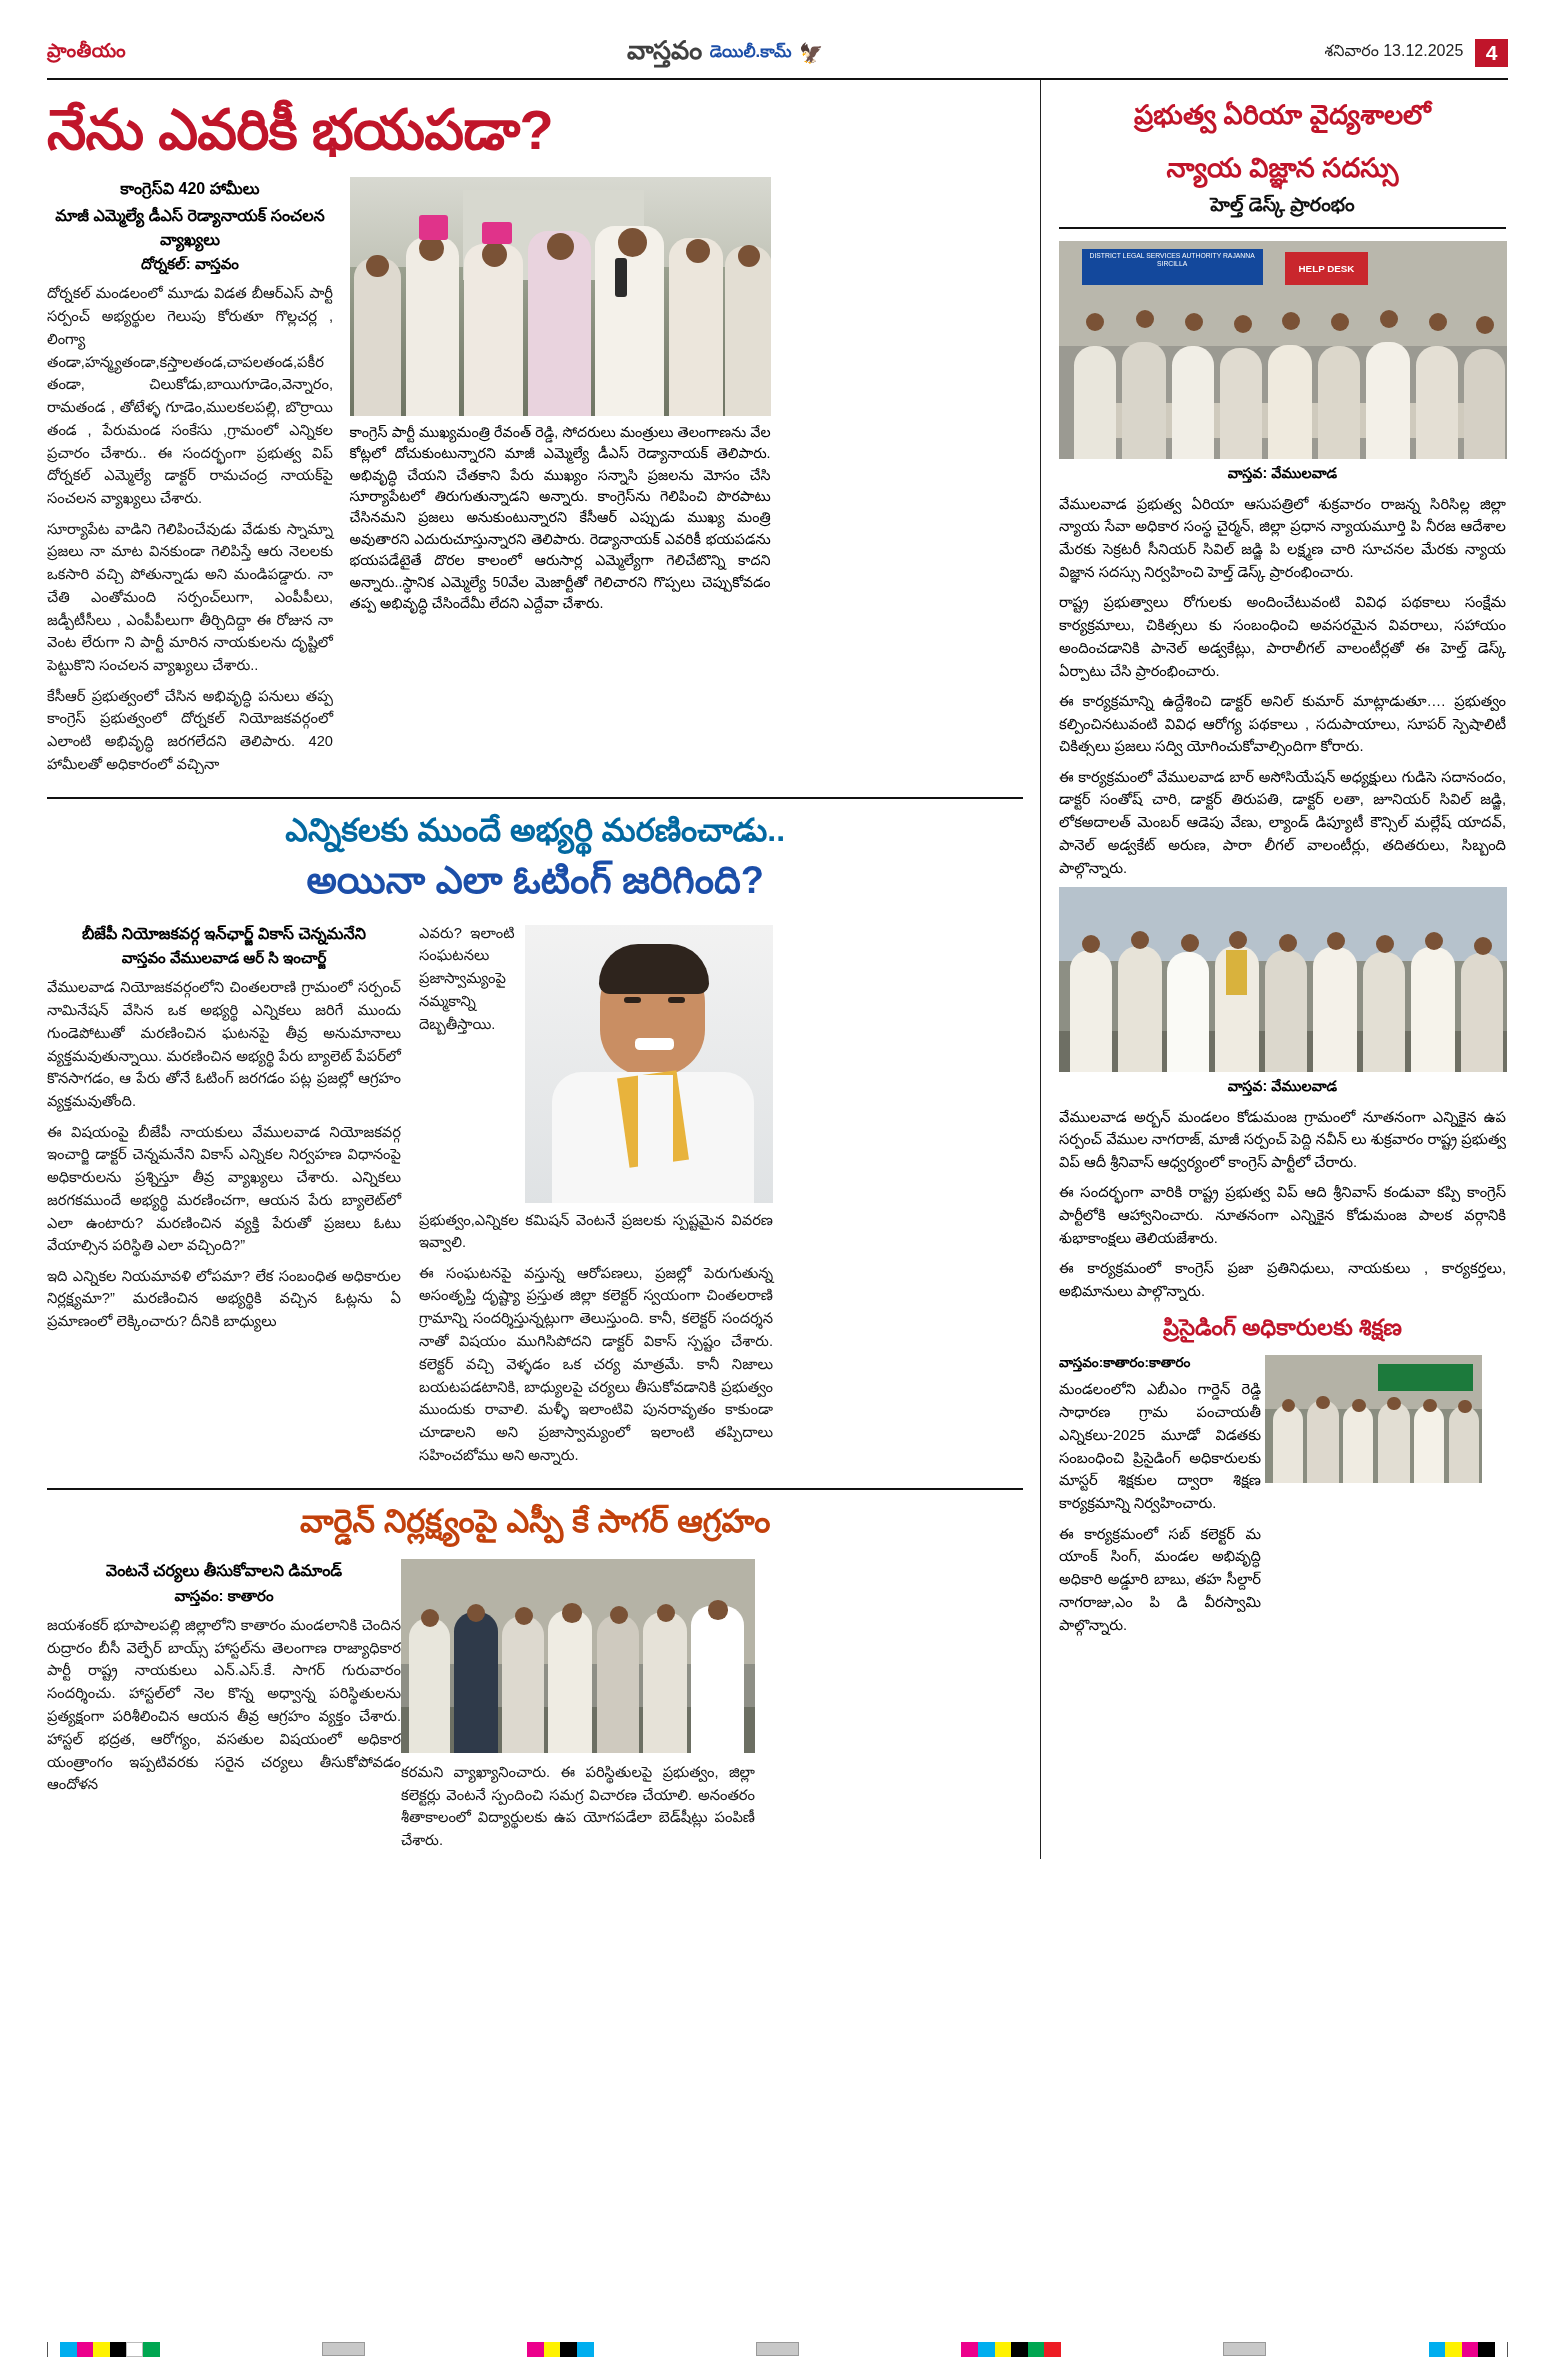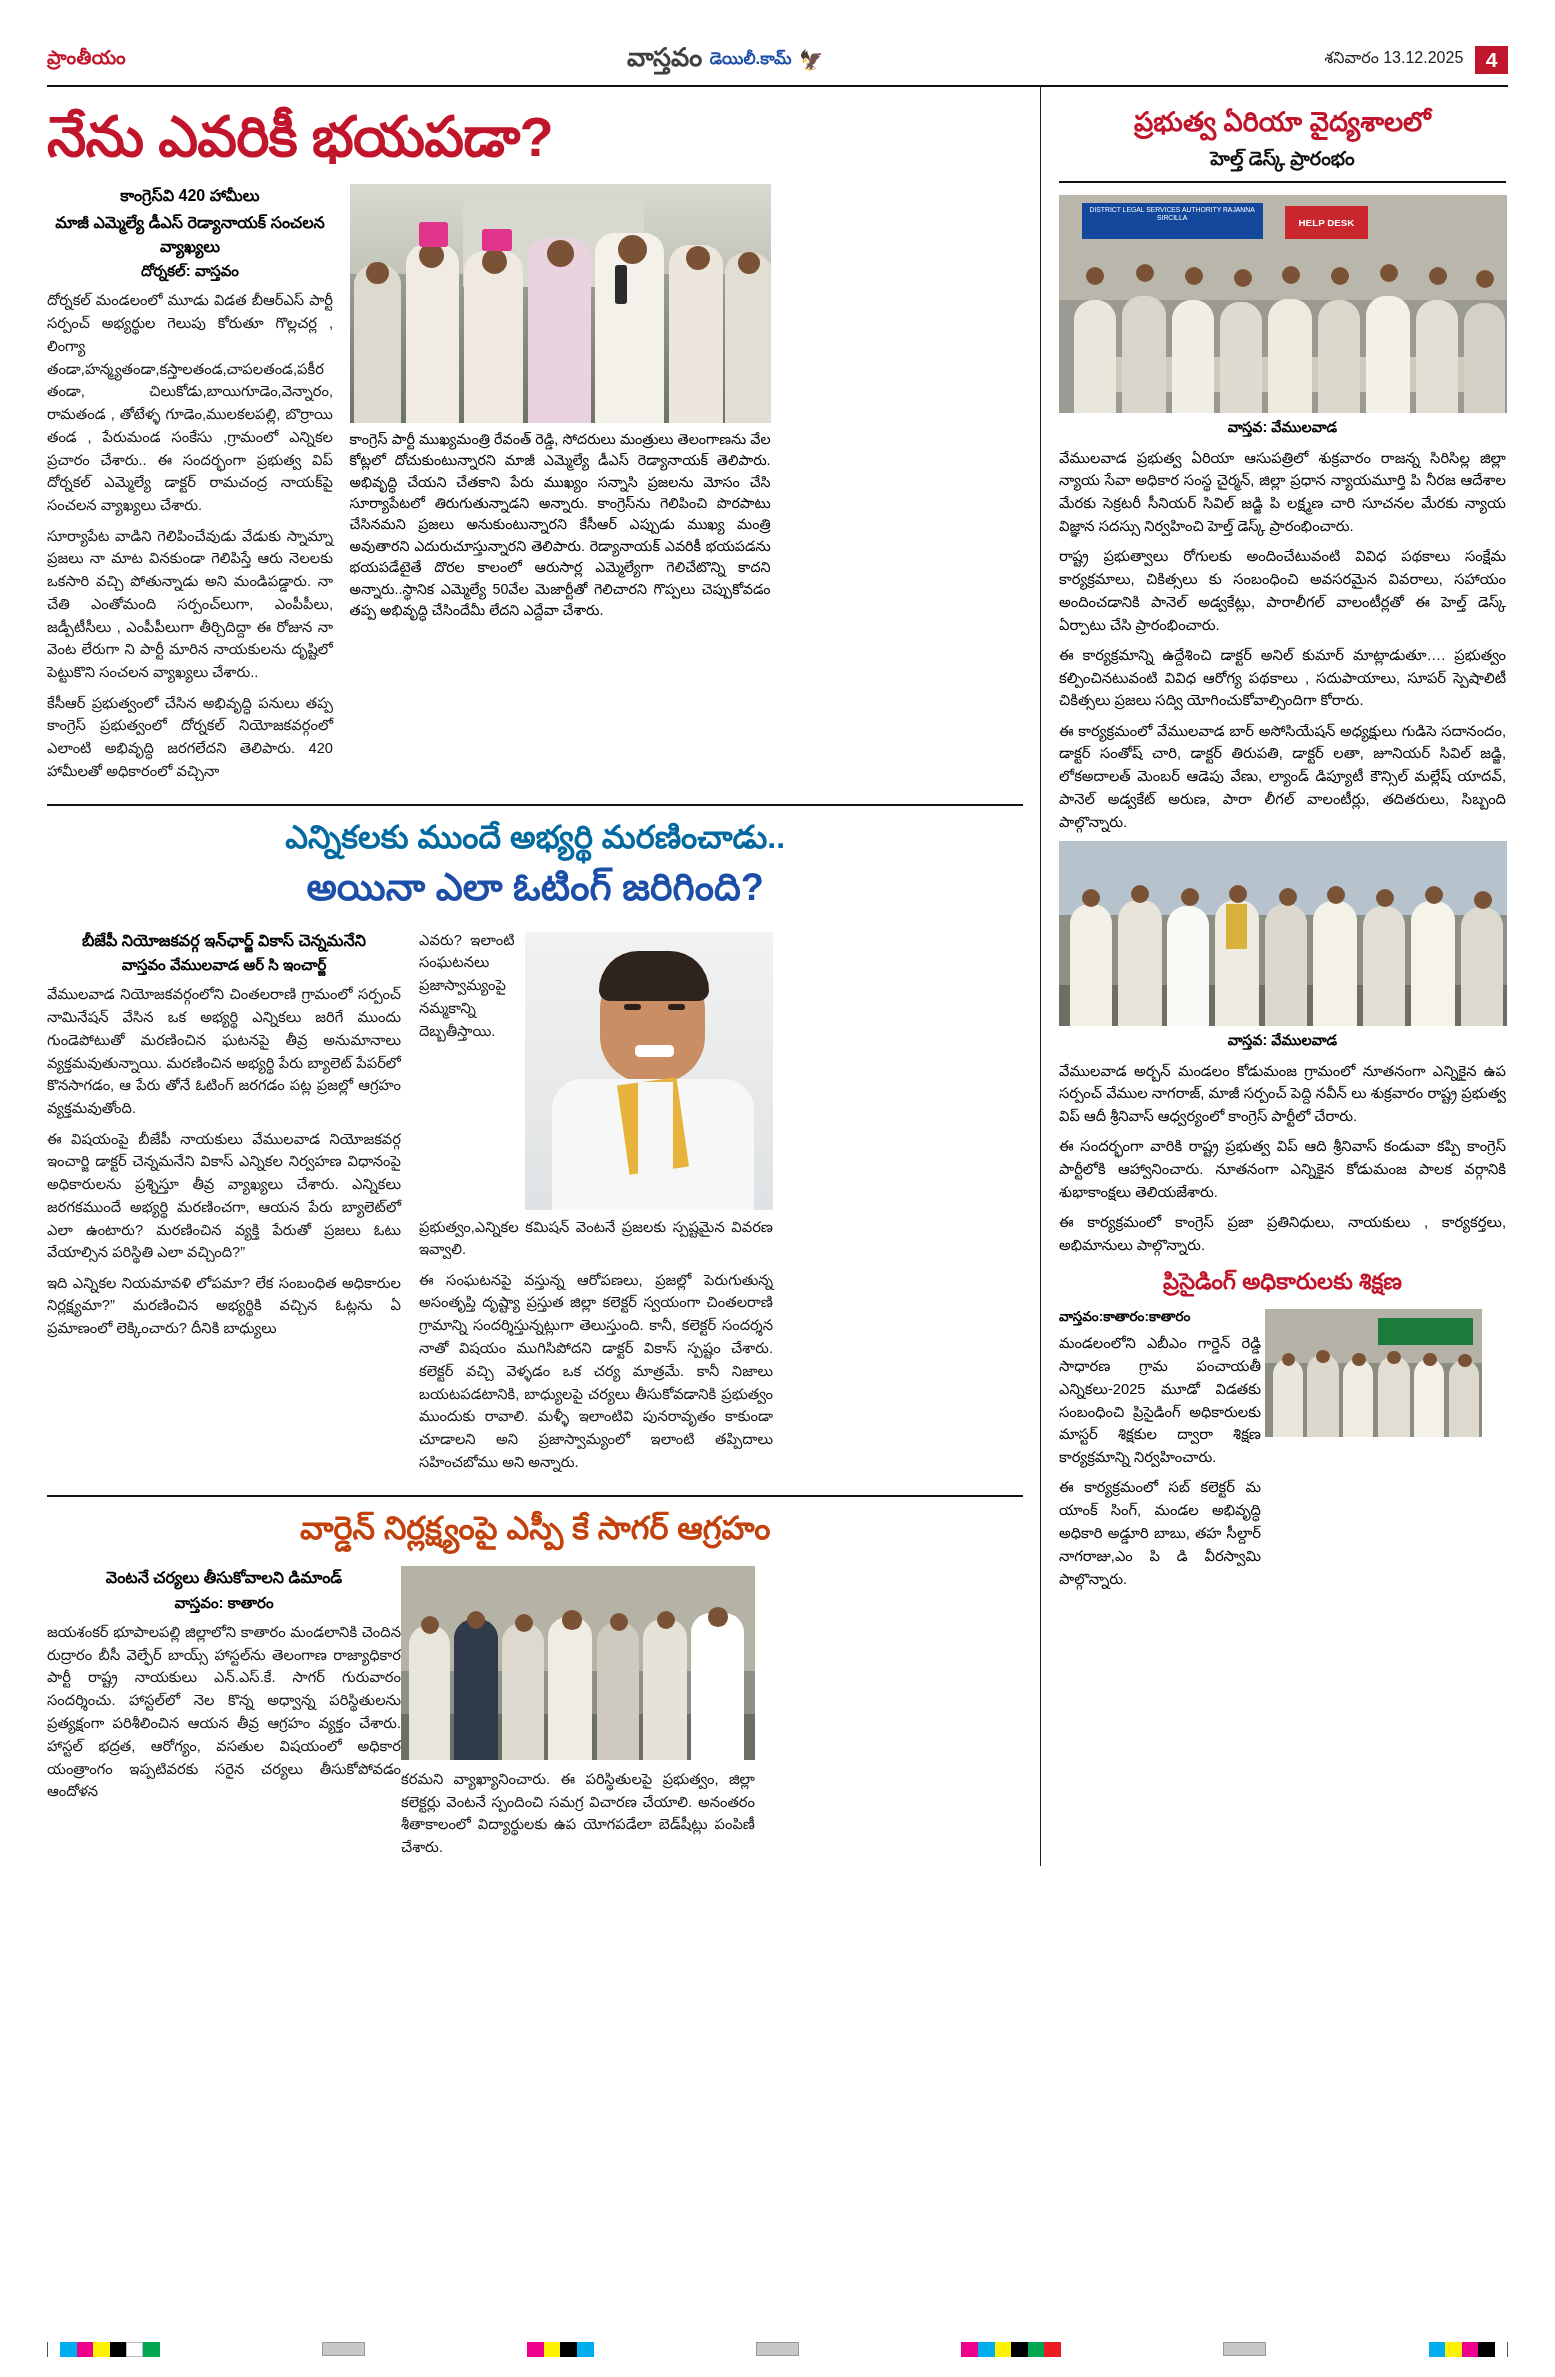--- a/index.html
+++ b/index.html
@@ -19,21 +19,21 @@
     background: #fff;
     box-sizing: border-box;
     padding: 0;
     overflow: hidden;
   }
 
   
   .masthead {
     position: relative;
     height: 50px;
-    margin: 35px 47px 0 47px;
+    margin: 28px 47px 0 47px;
     border-bottom: 2.3px solid #111;
     display: flex;
     align-items: center;
     justify-content: space-between;
   }
   .masthead-left {
     font-size: 19px;
     font-weight: bold;
     color: #c0152a;
     letter-spacing: 0.4px;
@@ -413,20 +413,21 @@
             </div>
           </div>
         </div>
       </div>
 
     </div>
 
     <div class="col-right">
 
       <div class="right-headline">ప్రభుత్వ ఏరియా వైద్యశాలలో</div>
+      <div class="right-headline">న్యాయ విజ్ఞాన సదస్సు</div>
       <div class="right-subhead">హెల్త్ డెస్క్ ప్రారంభం</div>
 
       <div class="photo" style="width:448px;height:218px;margin-top:12px;">
         <div style="position:absolute;left:0;right:0;top:0;bottom:0;background:#9b9a92;"></div>
         <div style="position:absolute;left:0;right:0;top:0;height:48%;background:#b9b7ac;"></div>
         <div class="banner" style="left:22.6px;top:7.5px;width:181px;height:36px;padding:3px 4.5px;box-sizing:border-box;">DISTRICT LEGAL SERVICES AUTHORITY RAJANNA SIRCILLA</div>
         <div class="helpdesk" style="left:226px;top:10.5px;width:83px;height:33px;">HELP DESK</div>
         <div style="position:absolute;left:30px;bottom:21px;width:391px;height:35px;background:#cfcabd;"></div>
         <div class="figure" style="left:15px;bottom:0;width:42px;height:113px;background:#e9e6dc;"></div>
         <div class="ph-head" style="left:27px;top:72px;width:18px;height:18px;"></div>

